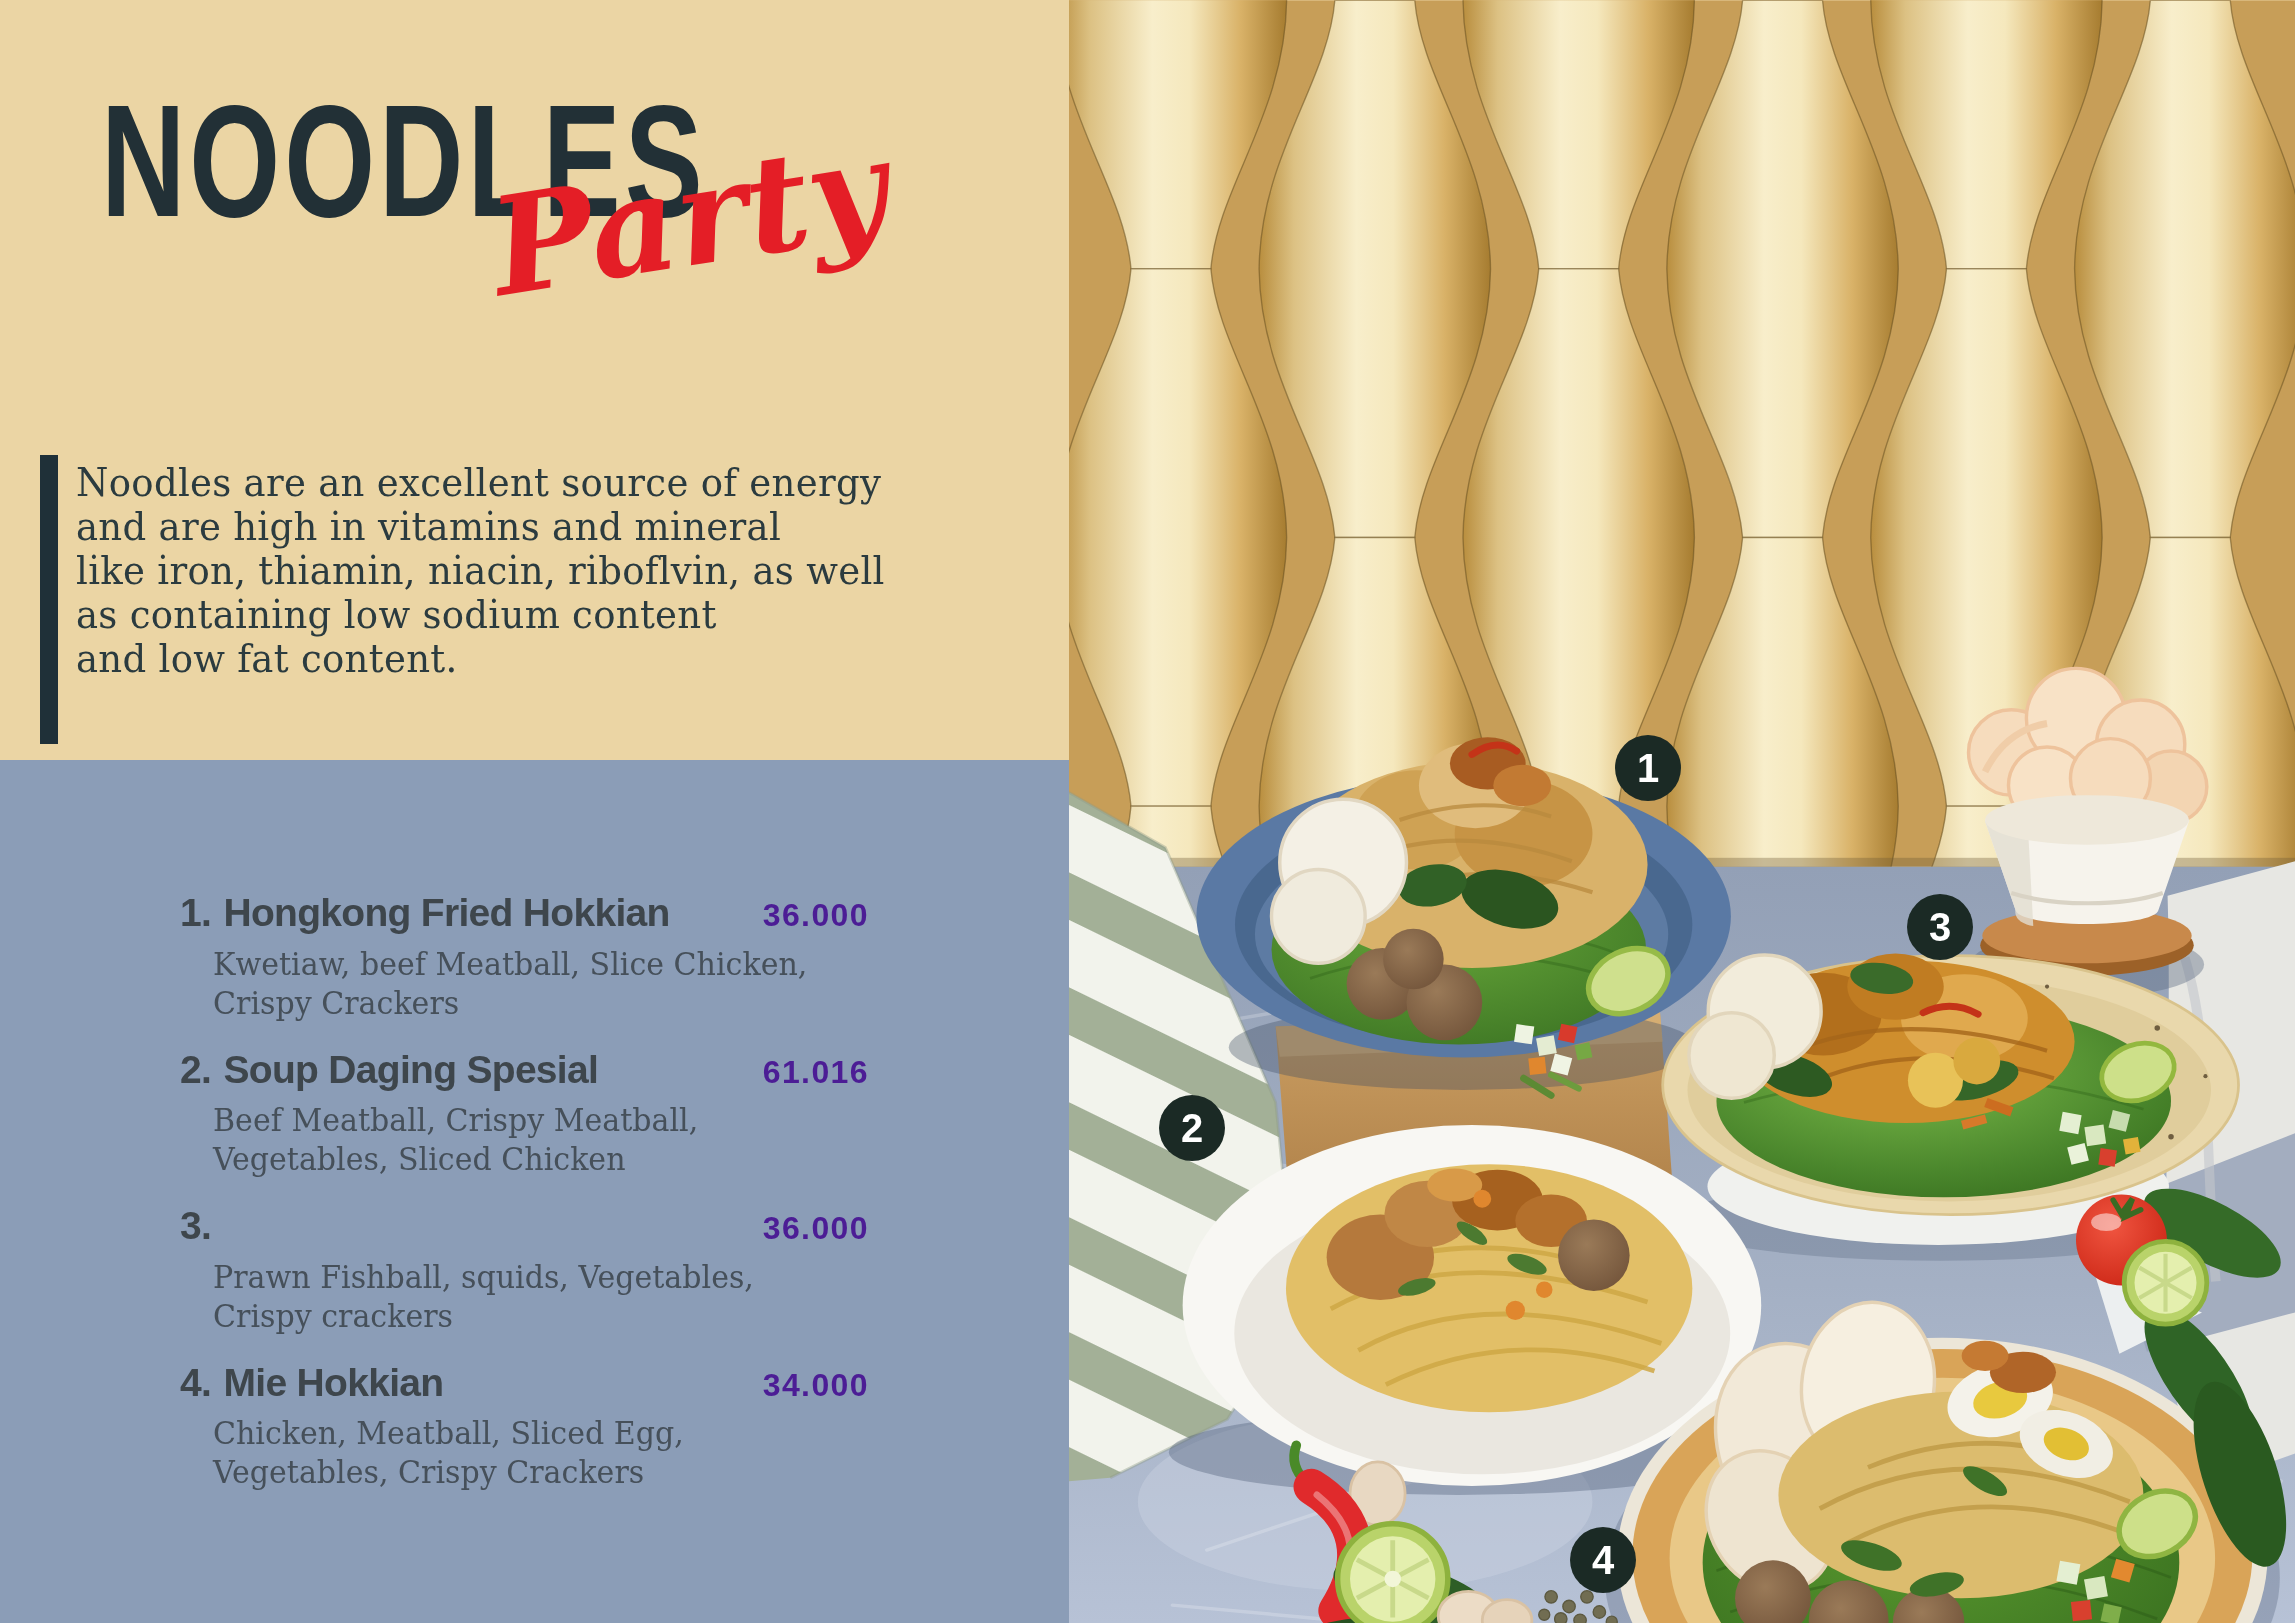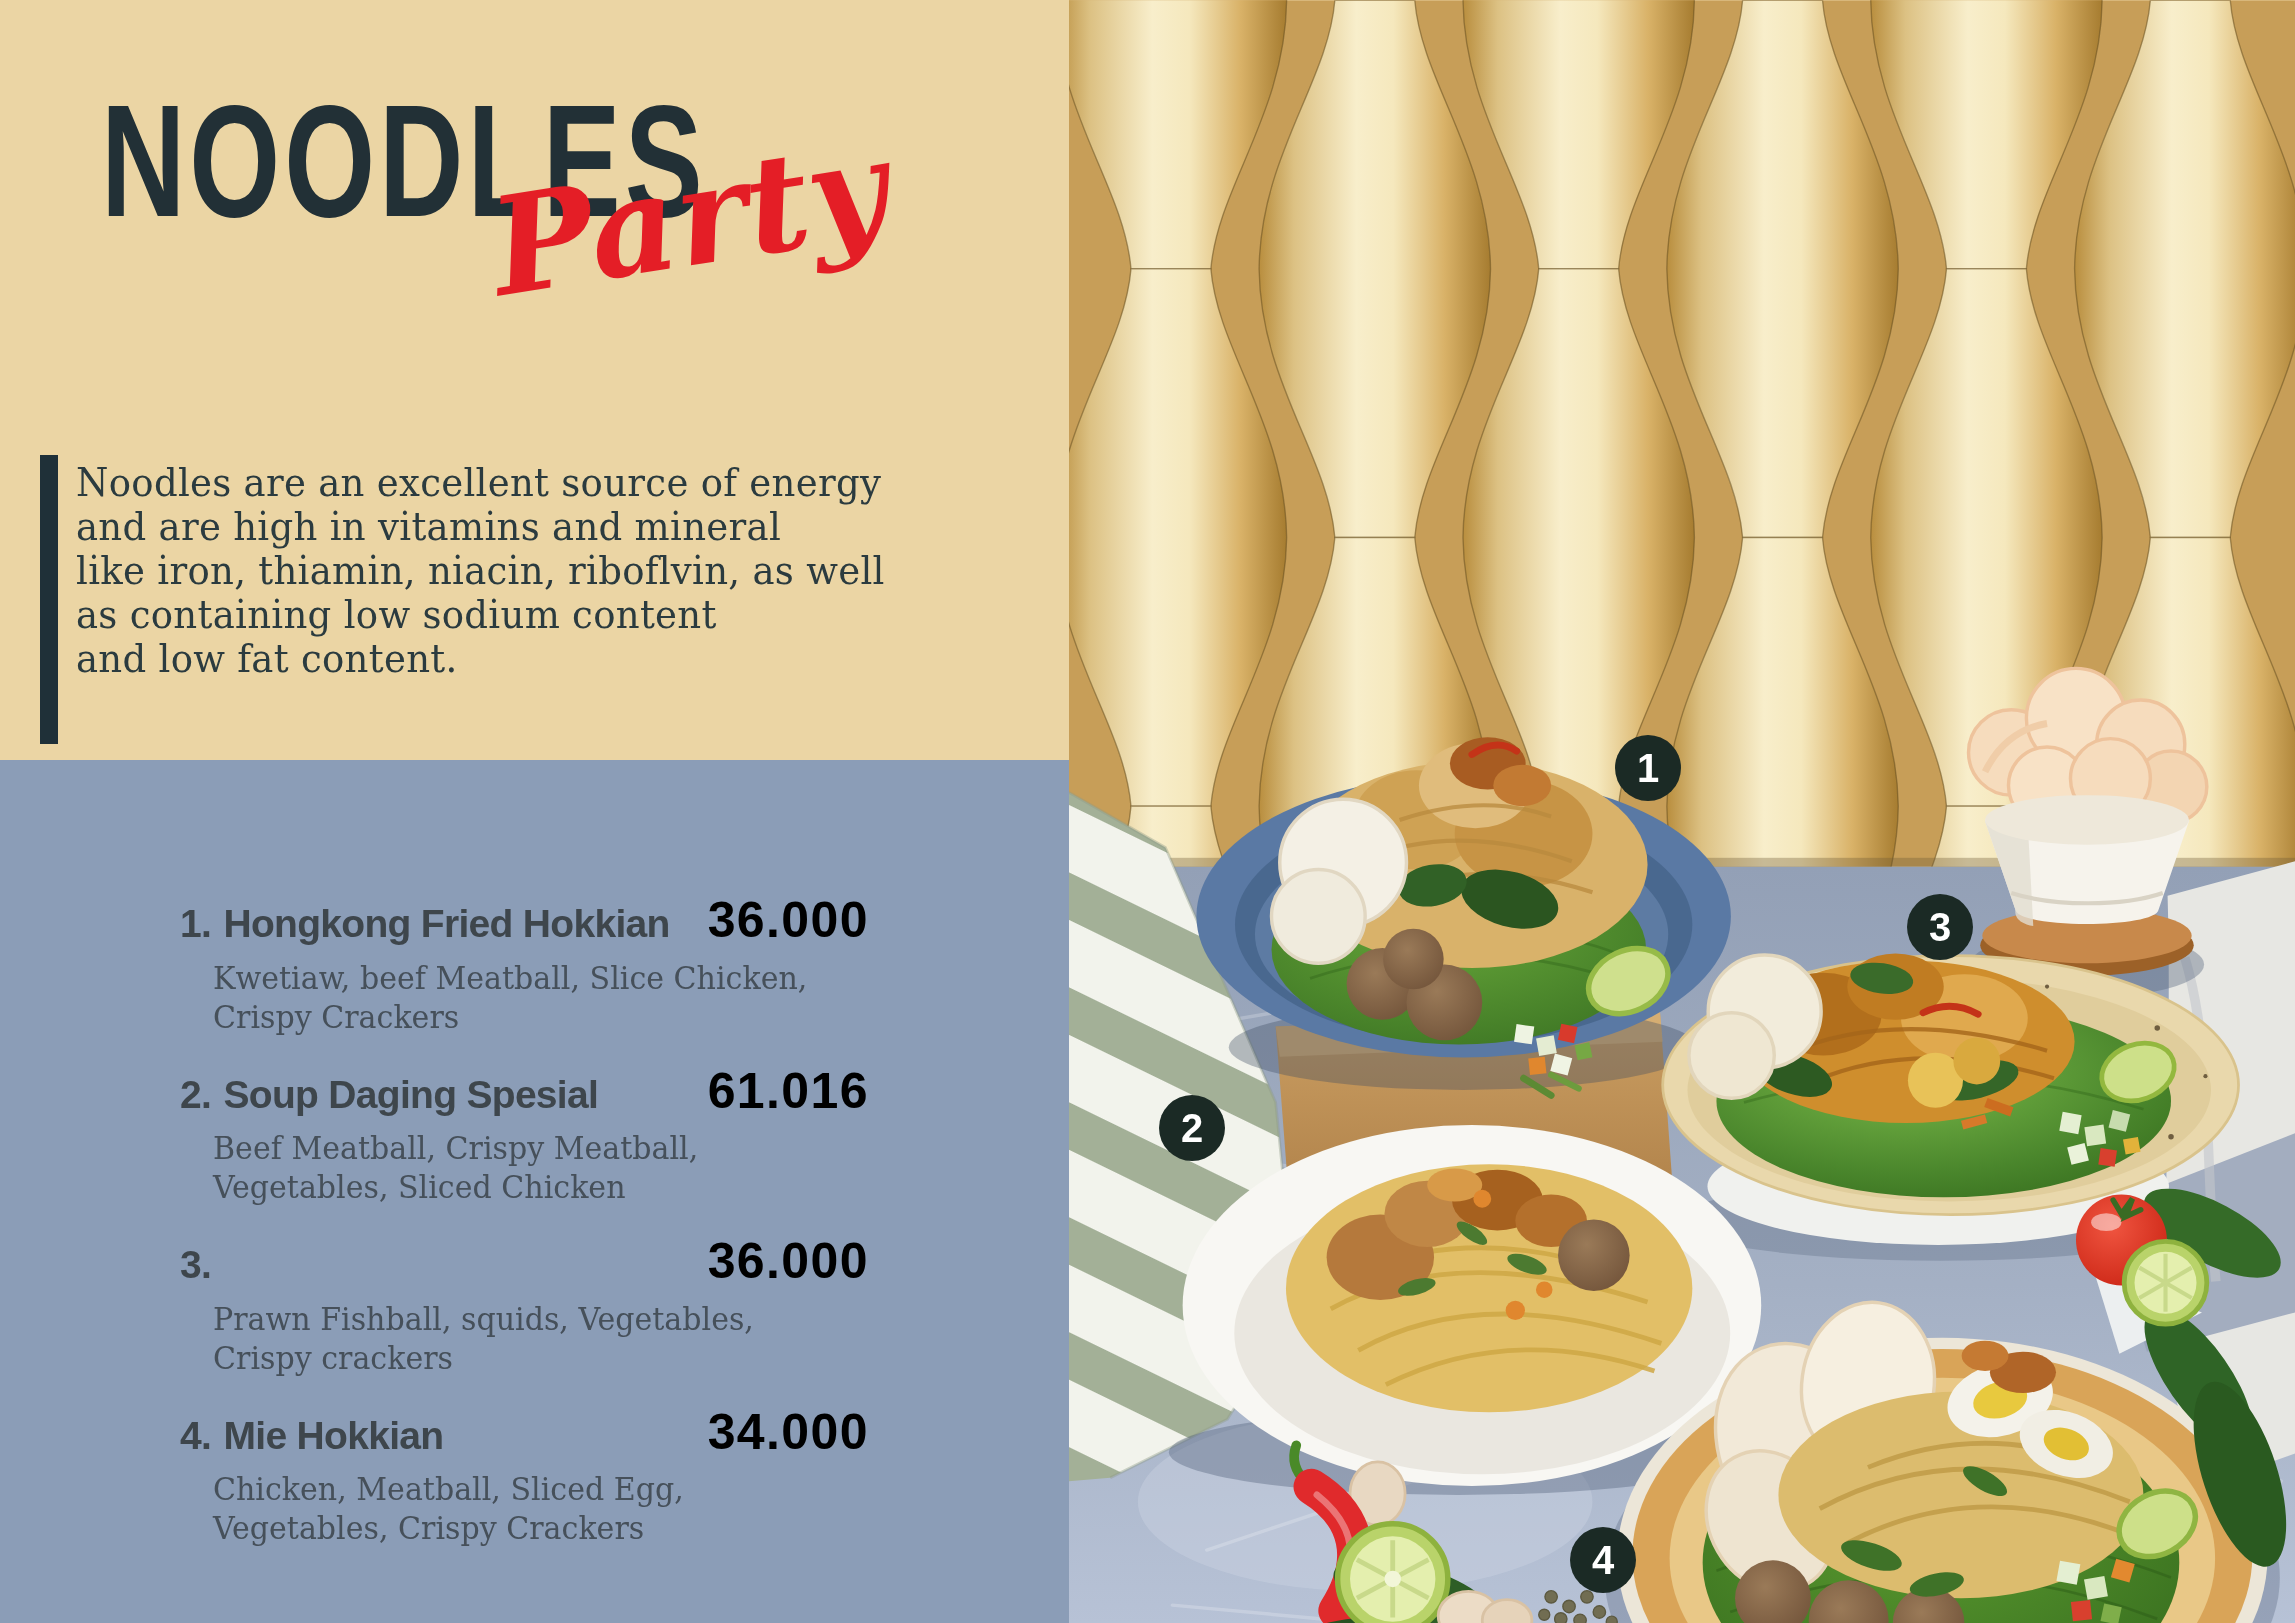--- a/index.html
+++ b/index.html
@@ -26,21 +26,21 @@
     margin:5.5px 0 0 18px;font-family:"DejaVu Serif",serif;
     font-size:39px;line-height:44px;color:#2b3b3f;letter-spacing:0.3px;
     white-space:pre-line;transform:scaleX(.95);transform-origin:0 0;width:1033px;
   }
   .menu-panel{position:absolute;left:0;top:760px;width:1069px;height:864px;background:#8b9db7;}
   .menu-list{position:absolute;left:180px;top:131px;width:689px;display:flex;flex-direction:column;gap:25px;}
   .menu-item{display:block;}
   .item-head{display:flex;align-items:baseline;}
   .item-number{font-size:39px;font-weight:700;color:#3e464c;letter-spacing:-0.7px;margin-right:12.4px;}
   .item-name{font-size:39px;font-weight:700;color:#3e464c;letter-spacing:-0.7px;}
-  .item-price{margin-left:auto;font-size:50px;font-weight:700;color:#000000;letter-spacing:1.4px;}
+  .item-price{margin-left:auto;font-size:32px;font-weight:700;color:#4c1d95;letter-spacing:1.4px;}
   .item-desc{
     margin:9.6px 0 0 33px;font-family:"DejaVu Serif",serif;font-size:31px;line-height:39px;
     color:#46505a;white-space:pre-line;transform:scaleX(.97);transform-origin:0 0;
   }
   
   .photo{position:absolute;left:1069px;top:0;width:1226px;height:1624px;}
   .photo svg{position:absolute;left:0;top:0;}
   .marker{
     position:absolute;width:66px;height:66px;border-radius:50%;
     background:#1b2a25;color:#fff;display:flex;align-items:center;justify-content:center;

